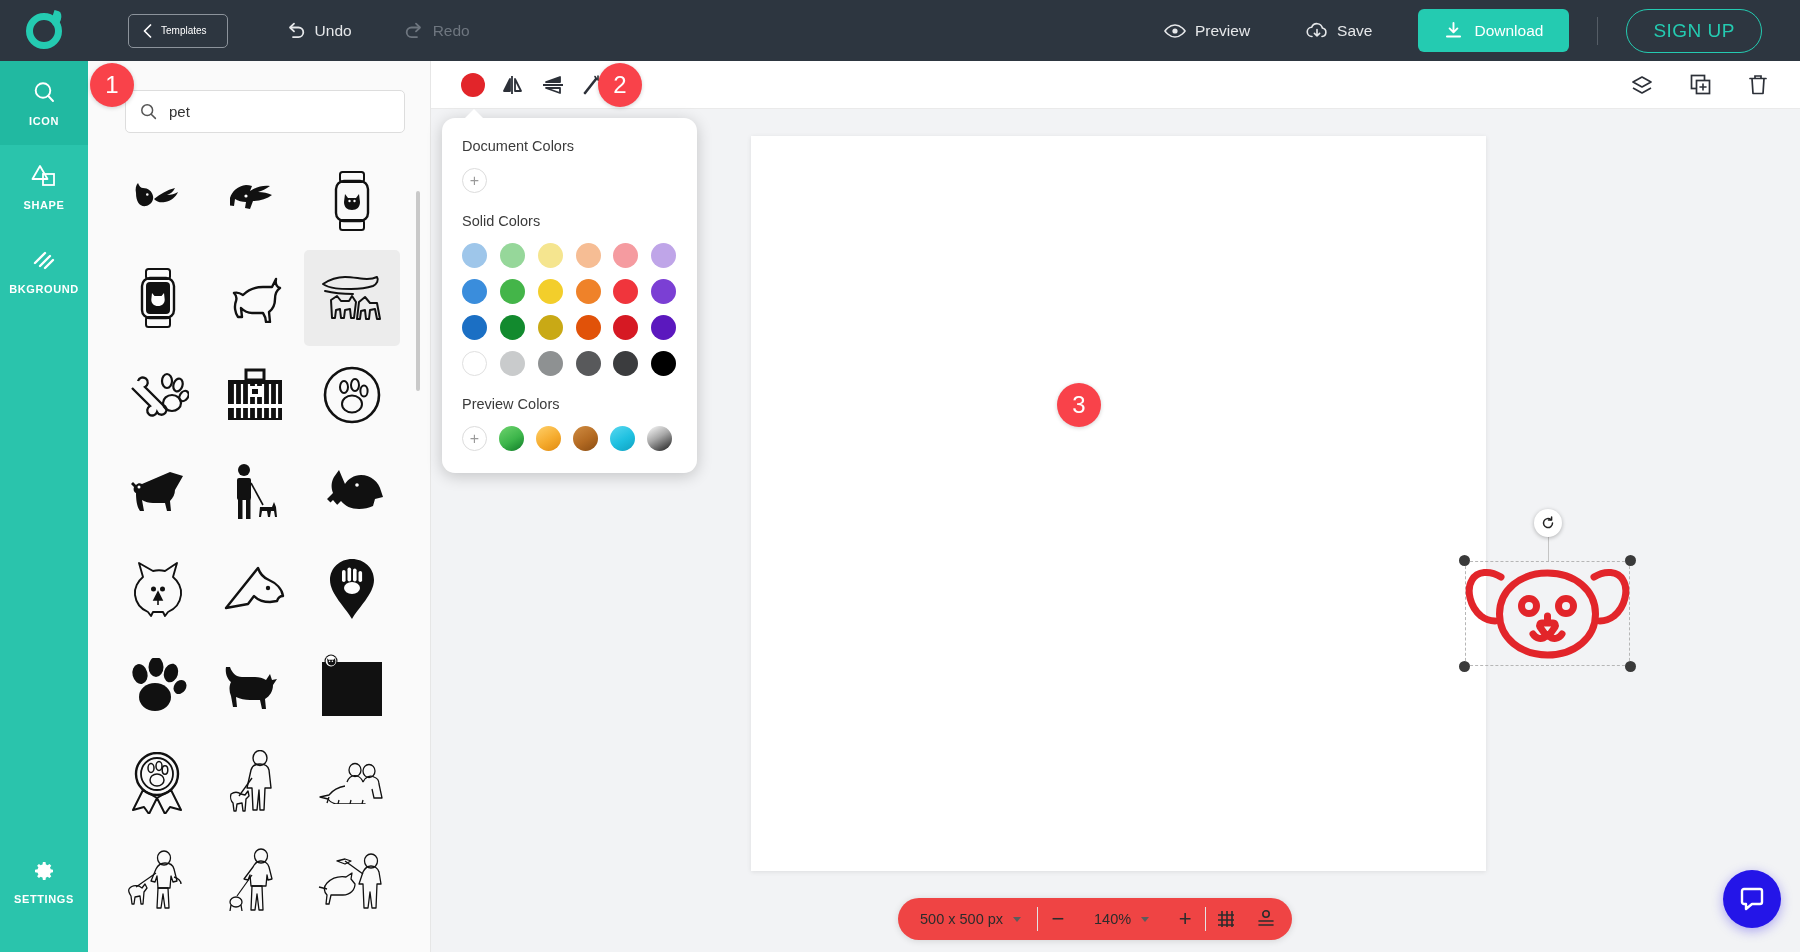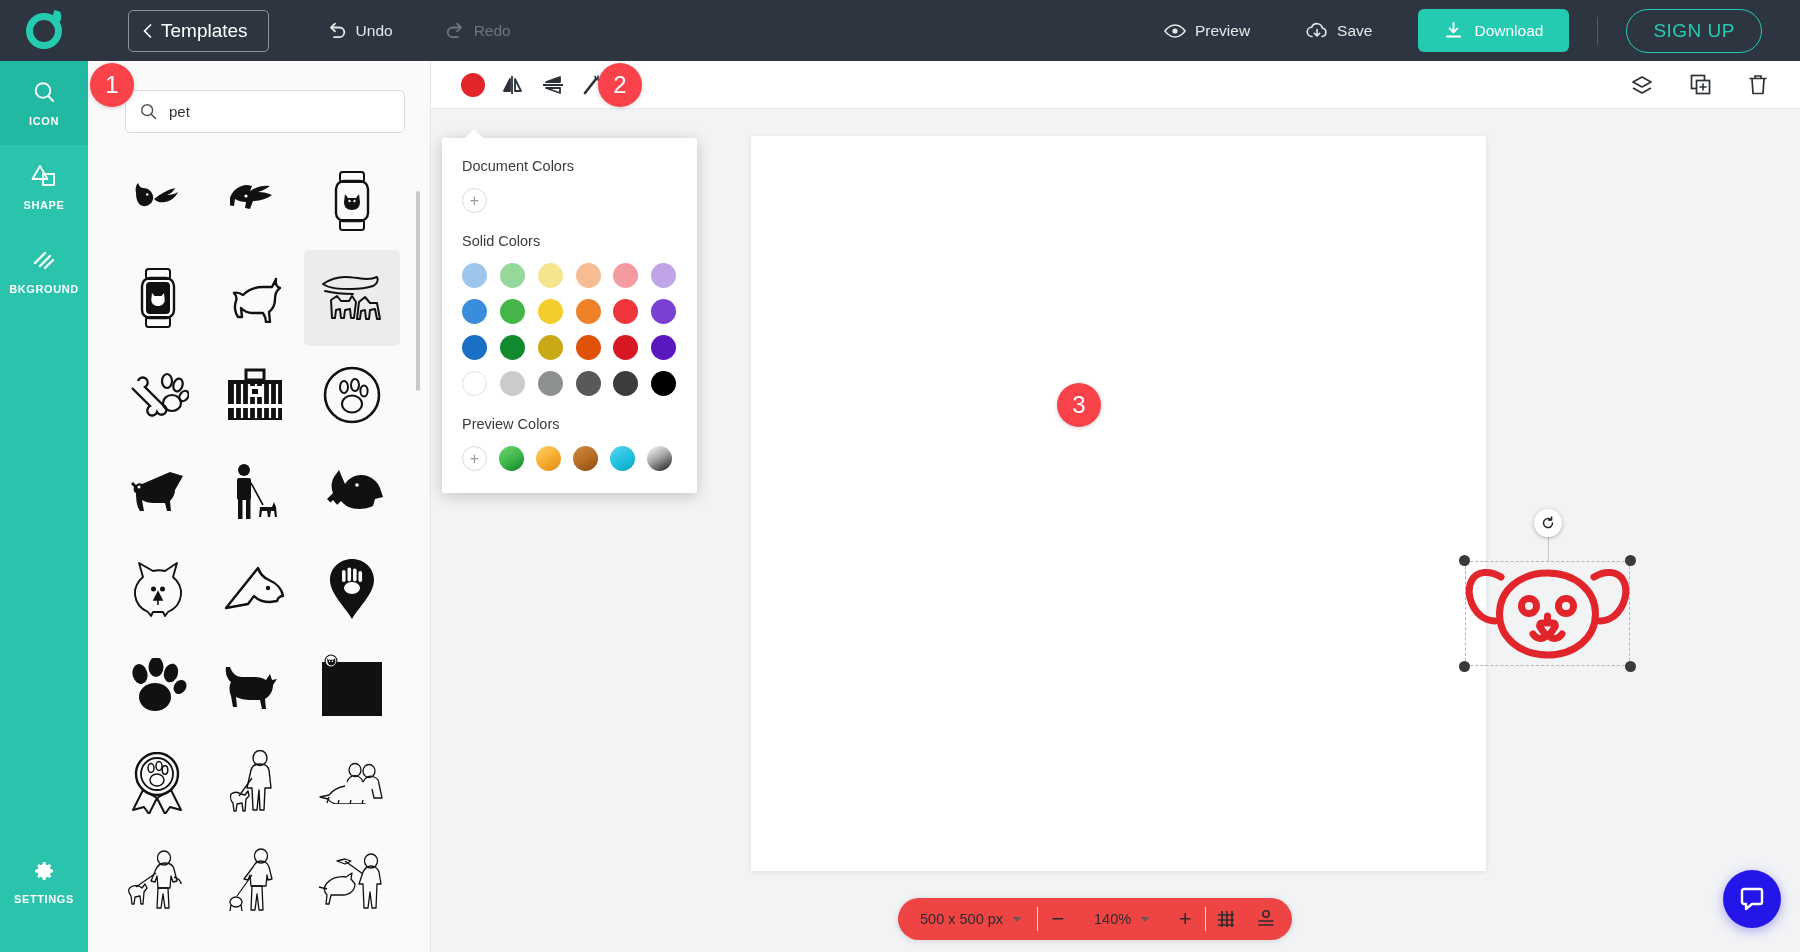--- a/index.html
+++ b/index.html
@@ -20,21 +20,21 @@
   .logo-mark .ring {
     position: absolute; inset: 0; border: 7px solid #24cbb1; border-radius: 50%;
   }
   .logo-mark .tail {
     position: absolute; right: 1px; top: -2px; width: 9px; height: 15px;
     background: #24cbb1; border-radius: 0 50% 50% 50%; transform: rotate(18deg);
   }
   .tmpl-btn {
     display: flex; align-items: center; gap: 9px;
     border: 1px solid #8c939b; border-radius: 5px;
-    padding: 9px 20px 9px 14px; color: #fff; font-size: 19px;
+    padding: 9px 20px 9px 14px; color: #fff; font-size: 10px;
     background: transparent; cursor: pointer; margin-left: 40px;
   }
   .hdr-action {
     display: flex; align-items: center; gap: 9px;
     color: #e6e8ea; font-size: 15.5px; cursor: pointer;
     padding: 8px 10px; background: none; border: none;
     font-family: "Liberation Sans", sans-serif;
   }
   .hdr-action.undo { margin-left: 48px; }
   .hdr-action.redo { margin-left: 32px; color: #6e767f; }
@@ -136,22 +136,22 @@
     width: 28px; height: 28px; border-radius: 50%; background: #fff;
     box-shadow: 0 1px 4px rgba(0,0,0,.28);
     display: flex; align-items: center; justify-content: center; cursor: pointer;
   }
   .rotate-stem { position: absolute; left: 50%; top: -24px; width: 1px; height: 24px; background: #c4c4c4; }
   .dog-art { position: absolute; left: 0; top: 0; }
 
   
   .color-pop {
     position: absolute; left: 442px; top: 118px; width: 255px;
-    background: #fff; border-radius: 2px; box-shadow: 0 3px 16px rgba(0,0,0,.20);
-    padding: 20px 20px 22px 20px; z-index: 40; margin-top: 20px;
+    background: #fff; border-radius: 13px; box-shadow: 0 3px 16px rgba(0,0,0,.20);
+    padding: 20px 20px 22px 20px; z-index: 40;
   }
   .color-pop::before {
     content: ""; position: absolute; top: -9px; left: 22px;
     border-left: 10px solid transparent; border-right: 10px solid transparent;
     border-bottom: 10px solid #fff;
   }
   .pop-title { font-size: 14.5px; color: #3b3b3b; margin-bottom: 14px; }
   .pop-title.mt { margin-top: 20px; }
   .add-color {
     width: 25px; height: 25px; border-radius: 50%; border: 1px solid #dcdcdc;

